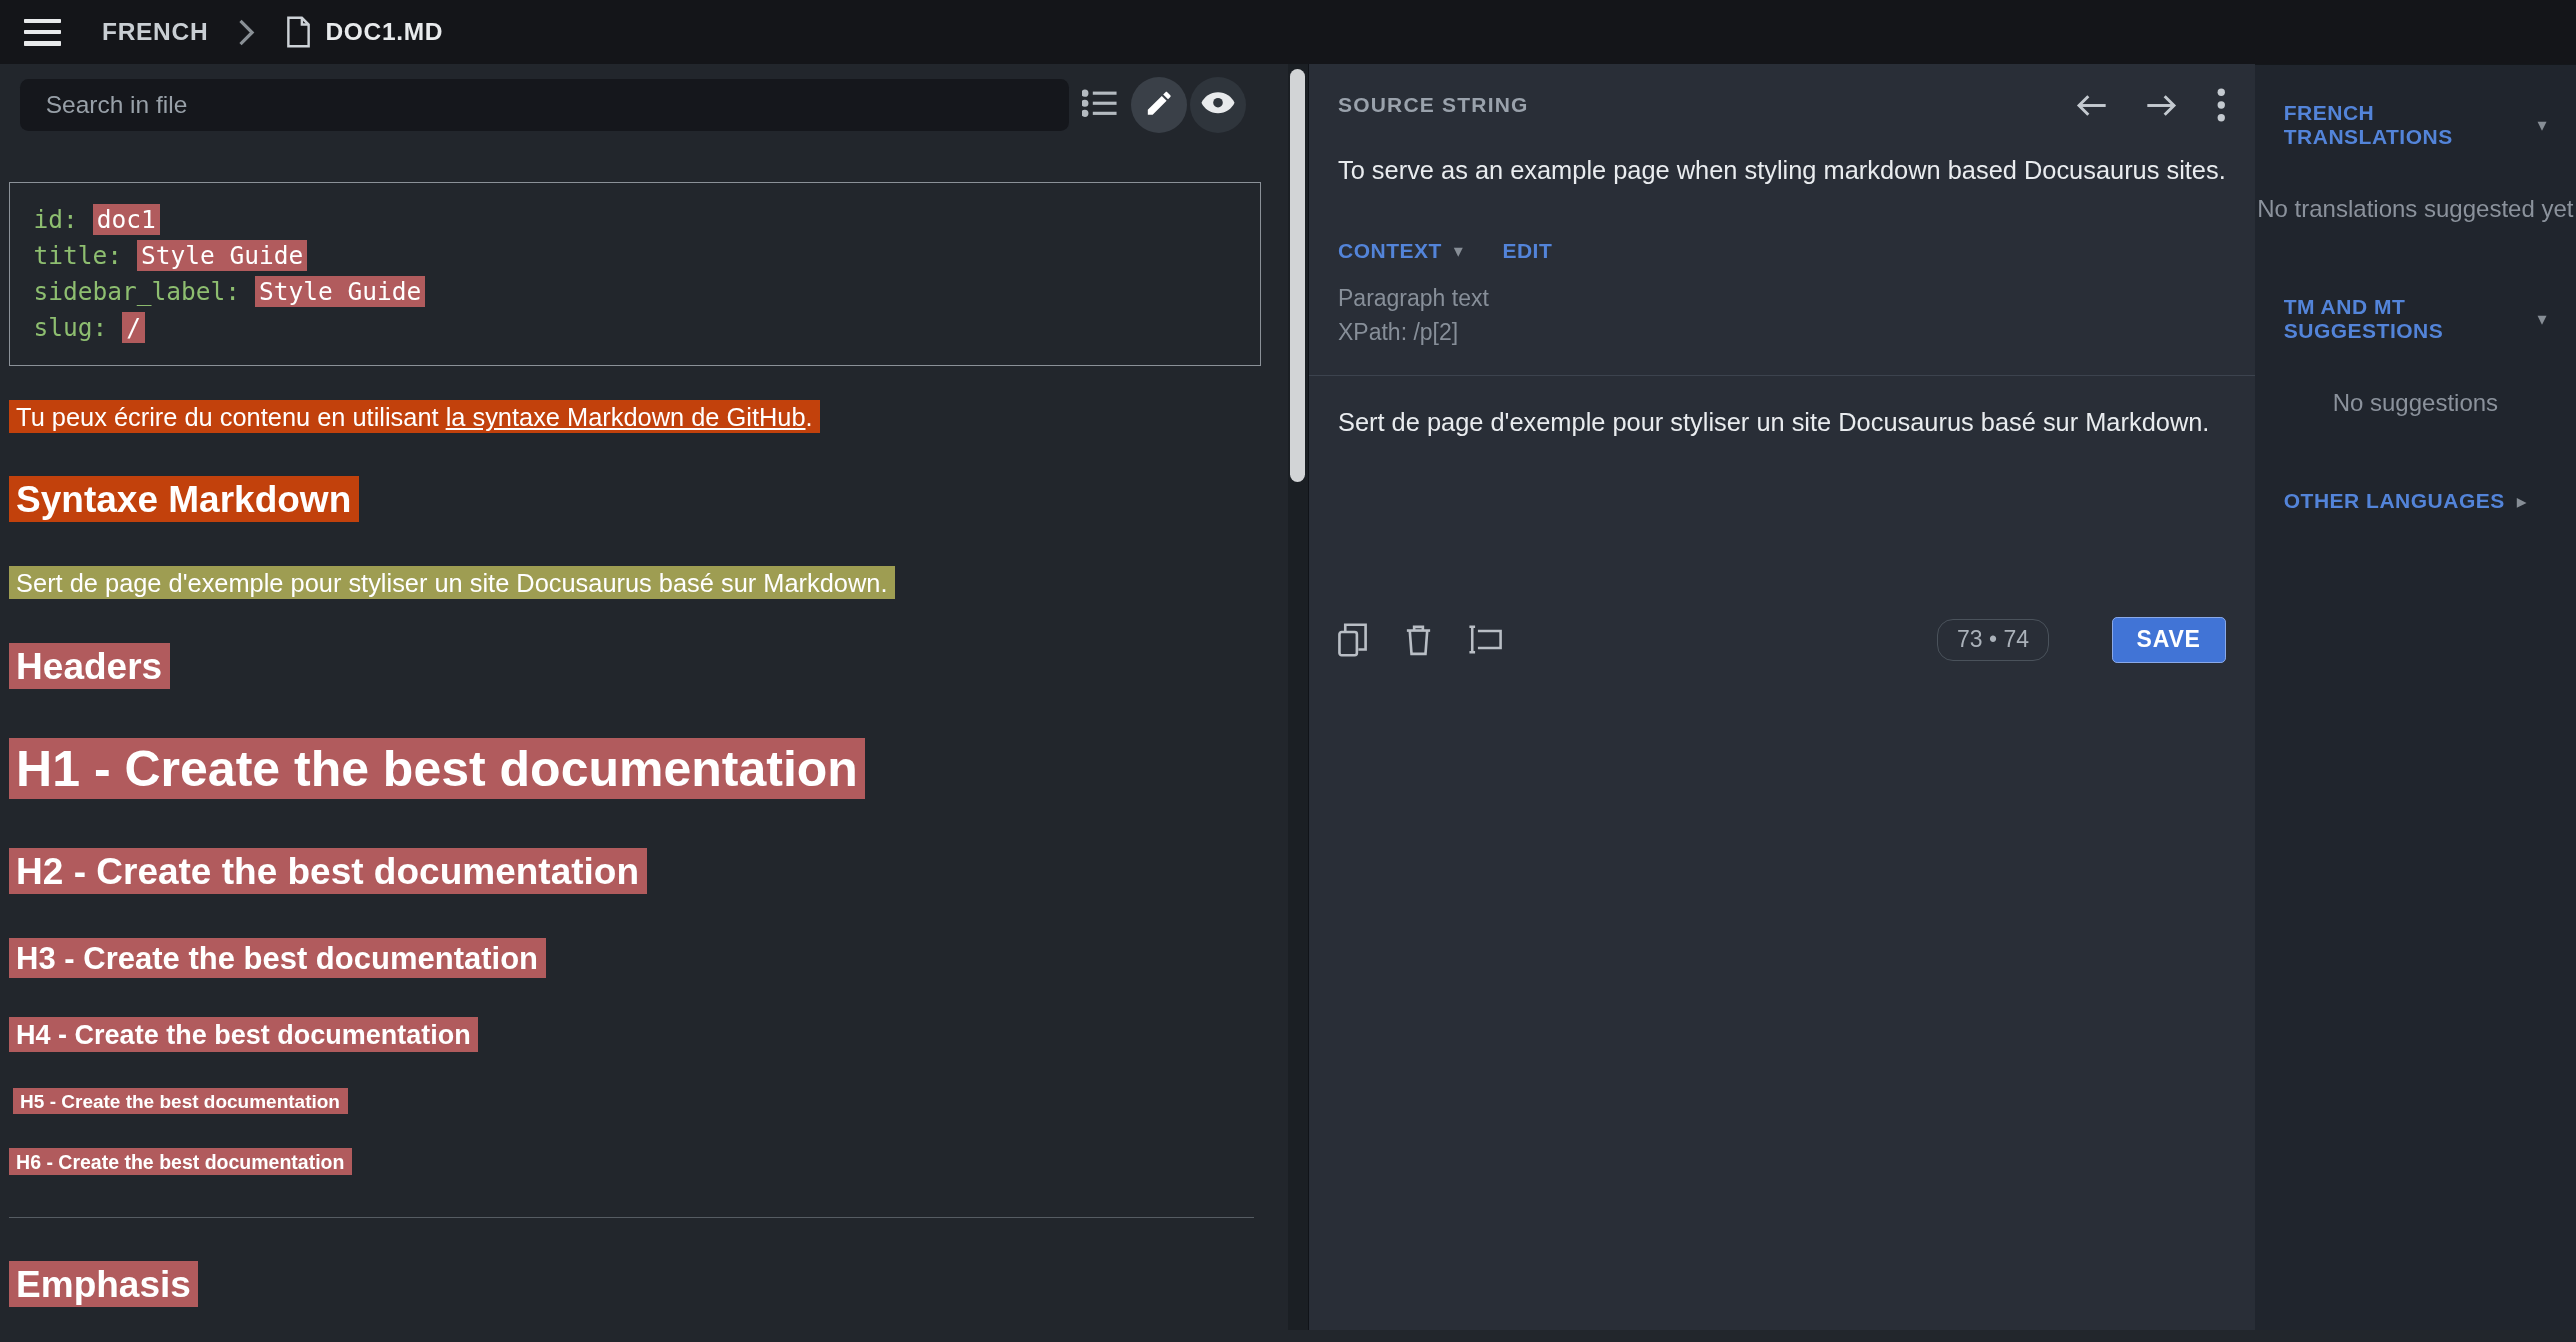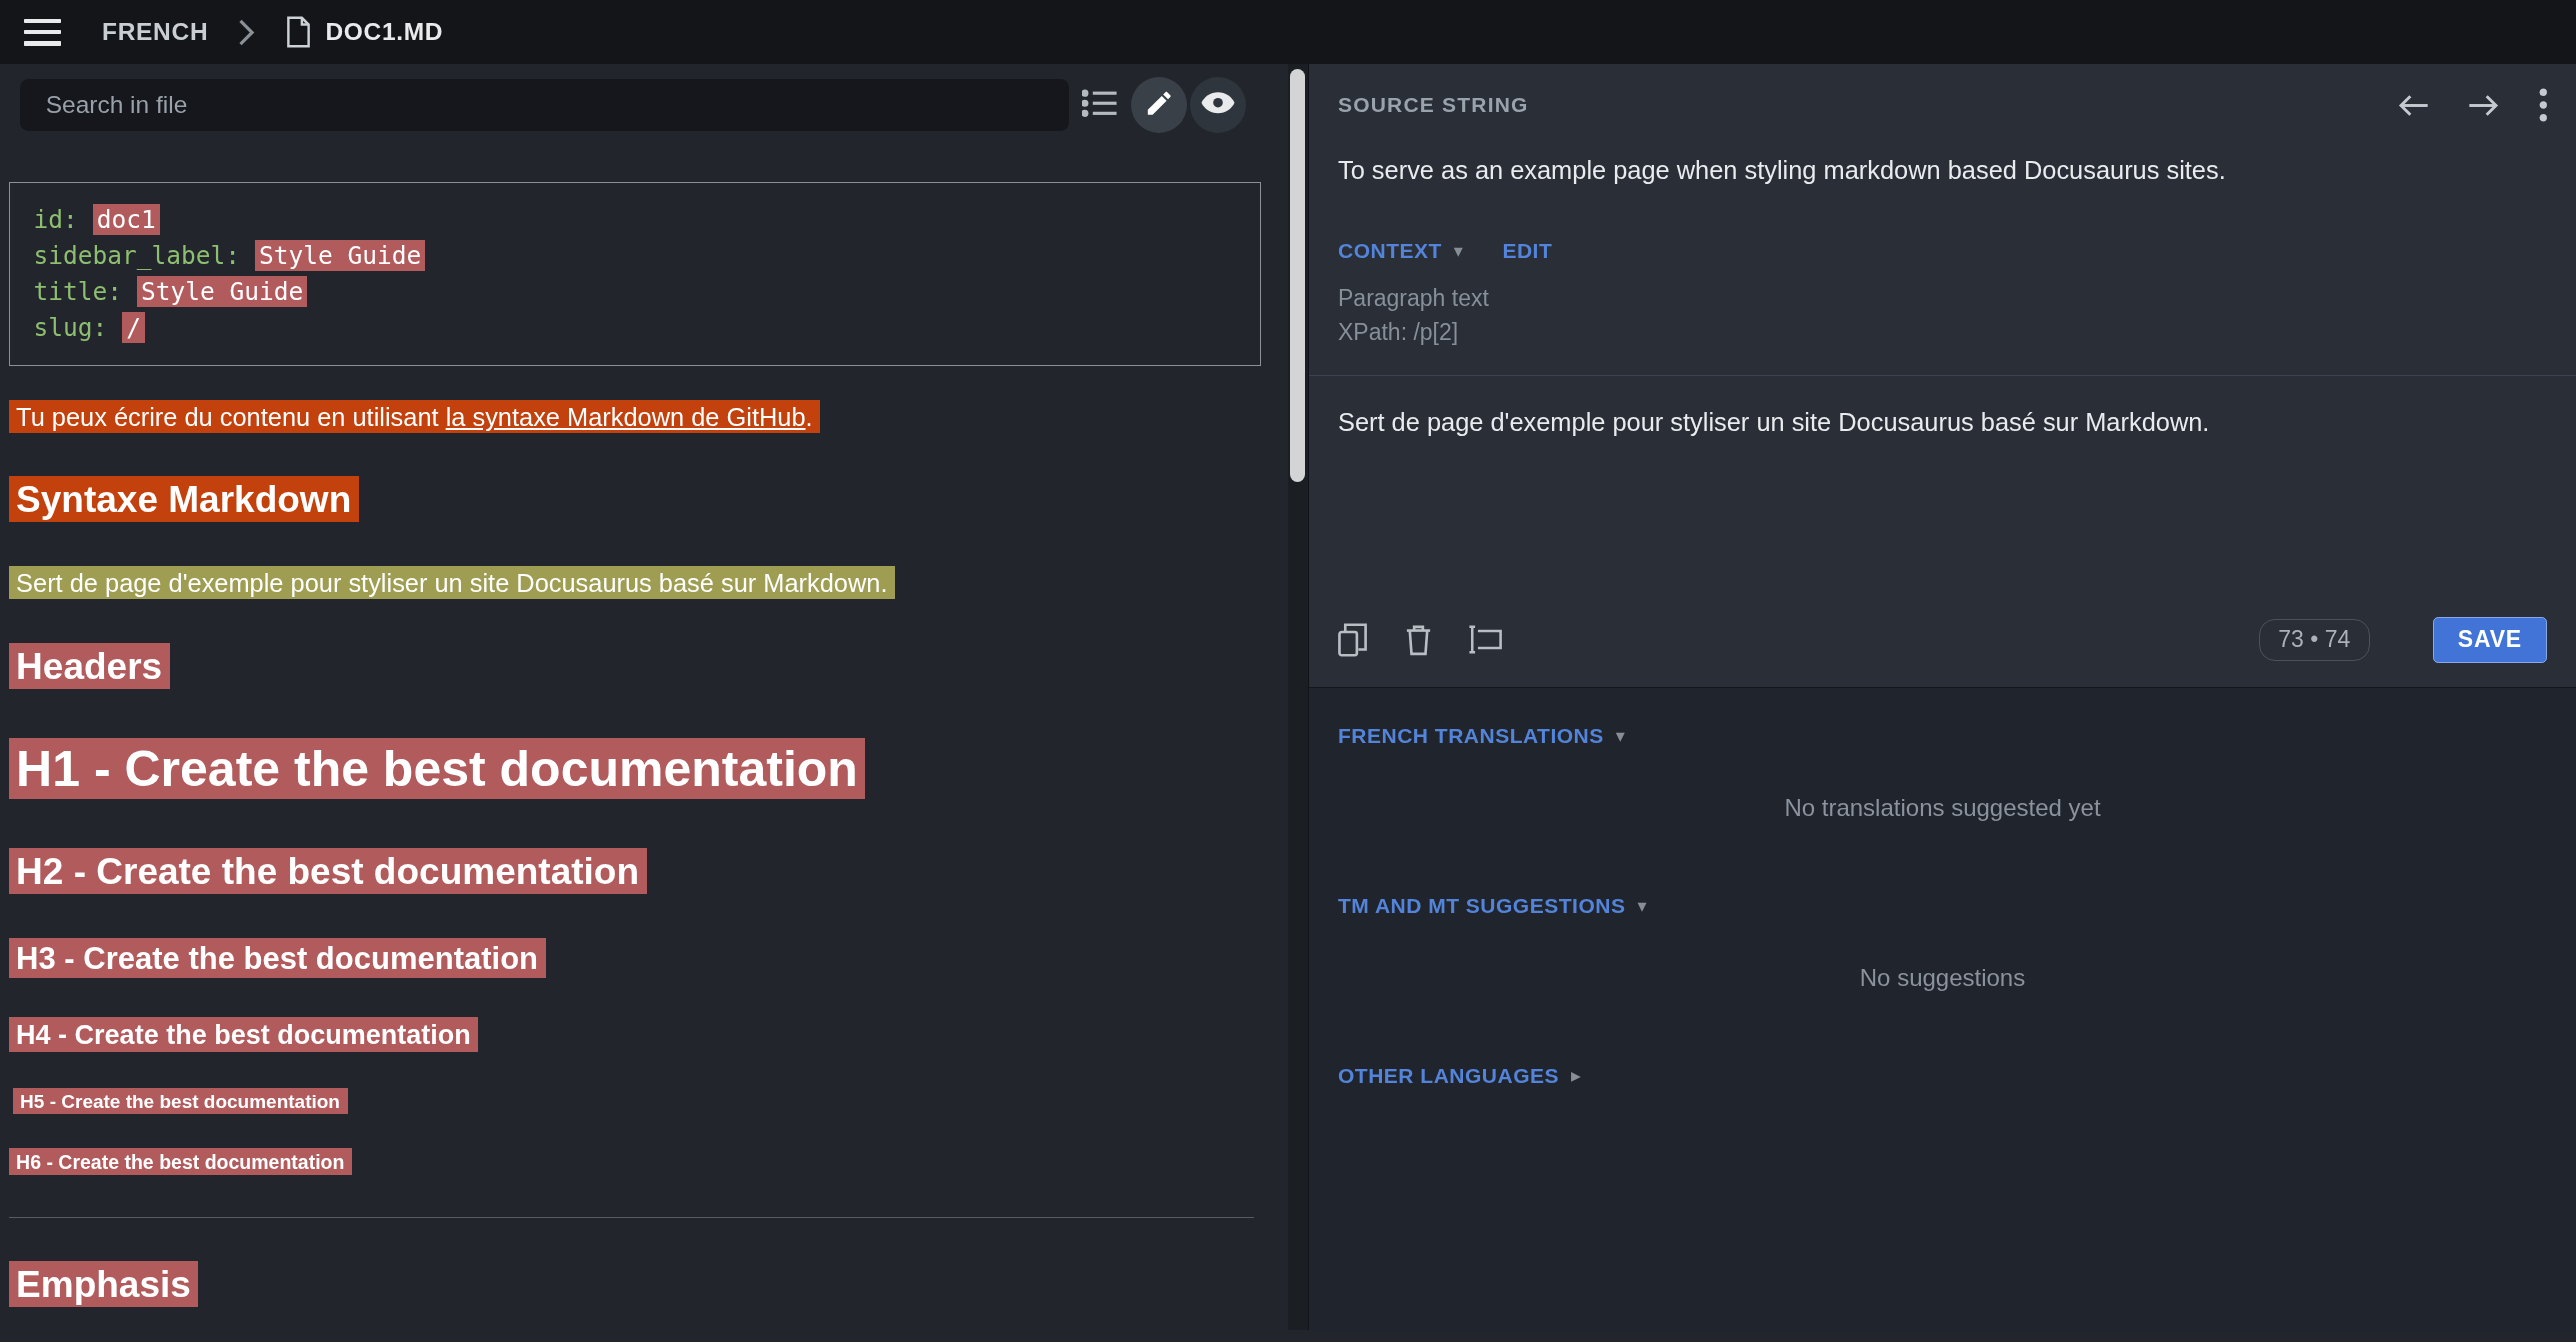--- a/index.html
+++ b/index.html
@@ -11,21 +11,21 @@
   .hamburger { width:37px; height:27px; display:flex; flex-direction:column; justify-content:space-between; cursor:pointer; }
   .hamburger span { height:4.2px; background:#e8eaec; border-radius:0.8px; }
   .tb-project { margin-left:41px; color:#c9ced3; font-weight:bold; font-size:24.5px; letter-spacing:0.7px; cursor:pointer; }
   .tb-chevron { margin:0 29px; display:flex; align-items:center; }
   .tb-fileicon { display:flex; align-items:center; margin-right:13.5px; }
   .tb-file { color:#e8eaec; font-weight:bold; font-size:24.5px; letter-spacing:0.7px; cursor:pointer; }
 
   
   .main { display:flex; height:1266px; }
   .left-panel { width:1308px; background:#22262c; position:relative; overflow:hidden; }
-  .right-panel { flex:1; background:#bef264; display:flex; flex-direction:column; border-left:1.7px solid #101318; }
+  .right-panel { flex:1; background:#bef264; display:flex; border-left:1.7px solid #101318; }
 
   
   .search-row { display:flex; align-items:center; padding:12.7px 20.3px; gap:3px; }
   .search-input { width:1049px; height:52px; background:#15171c; border:none; outline:none;
     border-radius:8.5px; color:#cfd3d8; font-size:24.5px; padding:0 25.4px;
     font-family:"Liberation Sans","DejaVu Sans",sans-serif; }
   .search-input::placeholder { color:#98a0a8; }
   .icon-btn { width:56px; height:56px; border-radius:50%; display:flex; align-items:center; justify-content:center; cursor:pointer; flex:0 0 auto; }
   .icon-btn.circled { background:#2f353c; }
   .icon-btn.active { background:#3a4048; }
@@ -137,22 +137,22 @@
           <svg width="36" height="25.4" viewBox="0 0 24 16">
               <path d="M12 1C7 1 2.7 4.1 1 8c1.7 3.9 6 7 11 7s9.3-3.1 11-7c-1.7-3.9-6-7-11-7z" fill="#e8eaec"></path>
               <circle cx="12" cy="8" r="3.2" fill="#2f353c"></circle>
             </svg>
         </span>
       </div>
     </div>
 
     <div class="frontmatter" id="fm-root">
         <div class="fm-line"><span class="fm-key">id: </span><span class="fm-val">doc1</span></div>
+        <div class="fm-line"><span class="fm-key">title: </span><span class="fm-val">Style Guide</span></div>
         <div class="fm-line"><span class="fm-key">sidebar_label: </span><span class="fm-val">Style Guide</span></div>
-        <div class="fm-line"><span class="fm-key">title: </span><span class="fm-val">Style Guide</span></div>
         <div class="fm-line"><span class="fm-key">slug: </span><span class="fm-val">/</span></div>
       </div>
 
     <div class="doc" id="doc-root">
         <div class="block t-p"><span class="hl hl-green"><span class="seg-plain">Tu peux écrire du contenu en utilisant </span><span class="seg-underline">la syntaxe Markdown de GitHub</span><span class="seg-plain">.</span></span></div>
         <div class="block t-h2"><span class="hl hl-green"><span class="seg-plain">Syntaxe Markdown</span></span></div>
         <div class="block t-p"><span class="hl hl-olive"><span class="seg-plain">Sert de page d'exemple pour styliser un site Docusaurus basé sur Markdown.</span></span></div>
         <div class="block t-h2"><span class="hl hl-red"><span class="seg-plain">Headers</span></span></div>
         <div class="block t-h1"><span class="hl hl-red"><span class="seg-plain">H1 - Create the best documentation</span></span></div>
         <div class="block t-h2"><span class="hl hl-red"><span class="seg-plain">H2 - Create the best documentation</span></span></div>

